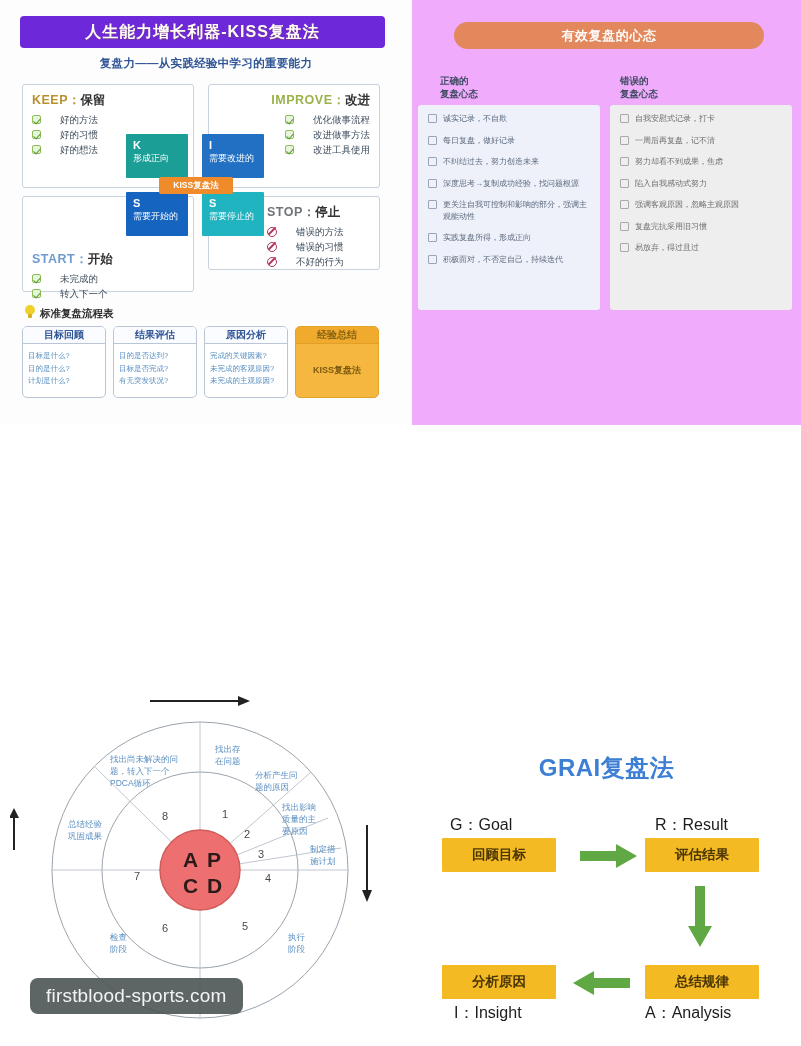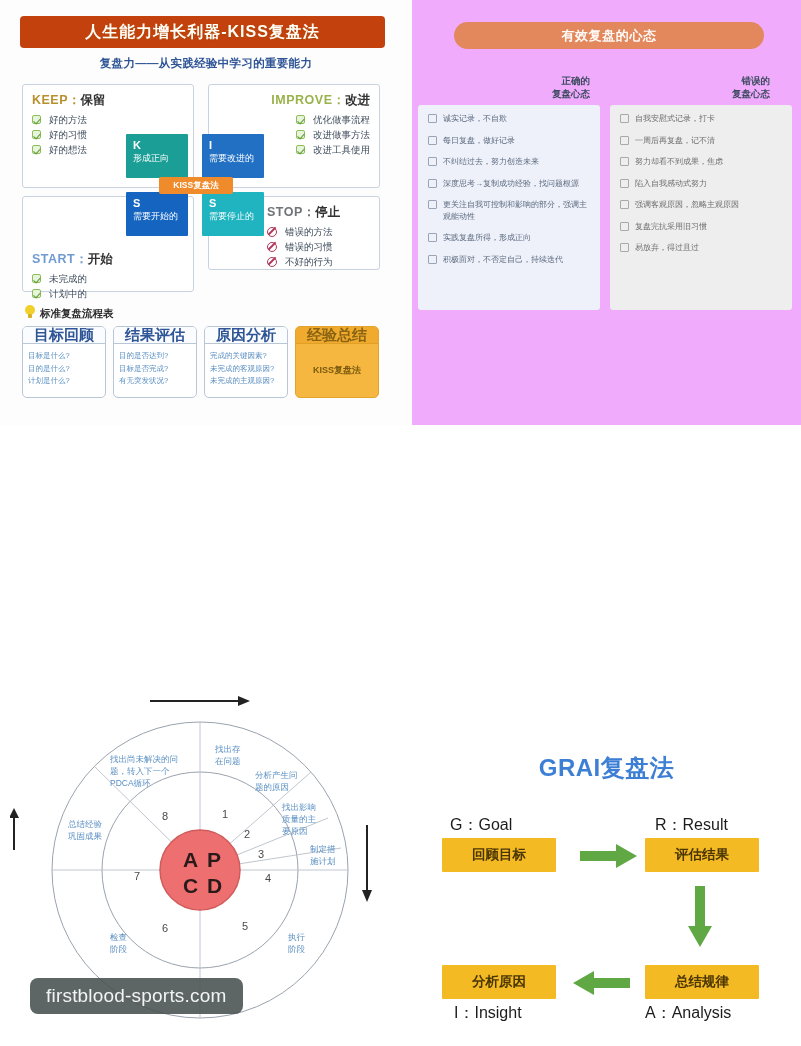--- a/index.html
+++ b/index.html
@@ -11,21 +11,21 @@
   }
   #page { position: relative; width: 801px; height: 1046px; background:#fff; }
 
   
   #kiss-panel {
     position: absolute; left: 0px; top: 0px; width: 412px; height: 425px;
     background: #fdfdfd;
   }
   #kiss-title-banner {
     position: absolute; left: 20px; top: 16px; width: 365px; height: 32px;
-    background: #c2410c; border-radius: 4px;
+    background: #6d28d9; border-radius: 4px;
     display: flex; align-items: center; justify-content: center;
   }
   #kiss-title-banner span {
     color: #fffdf5; font-size: 16px; font-weight: bold; letter-spacing: 1px;
     text-shadow: 0 1px 1px rgba(140,90,10,.35);
   }
   #kiss-subtitle {
     position: absolute; left: 0; top: 56px; width: 412px; text-align: center;
     color: #2f5596; font-size: 11.5px; font-weight: bold; letter-spacing:.3px;
   }
@@ -43,21 +43,21 @@
   #quad-keep .quad-head    { color: #b8912f; }
   #quad-start .quad-head   { color: #6f9bd1; margin-top: 47px; }
   #quad-improve .quad-head { color: #9ab34b; text-align: right; }
   #quad-stop .quad-head    { color: #6e7478; }
   #quad-keep .quad-head .cn, #quad-start .quad-head .cn { color:#333; }
   #quad-improve .quad-head .cn { color:#333; }
   #quad-stop .quad-head .cn { color:#333; }
 
   .quad ul { list-style: none; padding: 1px 9px; }
   .quad li { font-size: 9.5px; color: #3c4a5a; line-height: 15px;
-             display: flex; align-items: center; gap: 8px; }
+             display: flex; align-items: center; gap: 19px; }
   #quad-improve ul { align-items: flex-end; }
   #quad-improve li { justify-content: flex-end; align-items: center; }
   .chk {
     display:inline-block; width: 9px; height: 9px; border-radius: 2px;
     background: #e9f4dd; border: 1px solid #8bbf5a; position: relative; flex:none;
   }
   .chk:after {
     content:""; position:absolute; left: 2px; top: 0.5px; width: 3px; height: 6px;
     border: solid #5f9c37; border-width: 0 1.4px 1.4px 0; transform: rotate(42deg);
   }
@@ -95,21 +95,21 @@
     position:absolute; left:40px; top:307px; font-size:10.5px;
     font-weight:bold; color:#2b2b2b;
   }
   .flowcard {
     position:absolute; top:326px; width: 84px; height: 72px;
     border: 1px solid #b9c6d6; border-radius: 5px; background:#fff;
   }
   .flowcard .fc-head {
     height: 17px; border-bottom: 1px solid #b9c6d6;
     display:flex; align-items:center; justify-content:center;
-    font-size: 15px; font-weight:bold; color:#2f5596;
+    font-size: 10px; font-weight:bold; color:#2f5596;
     background:#fafcff; border-radius: 4px 4px 0 0;
   }
   .flowcard .fc-body { padding: 6px 5px; }
   .flowcard .fc-body div { font-size: 7.5px; color:#5a8fc2; line-height: 12.5px; }
   #flow-1 { left: 22px; }
   #flow-2 { left: 113px; }
   #flow-3 { left: 204px; }
   #flow-4 {
     left: 295px; background:#f5b73f; border-color:#e4a32c;
   }
@@ -121,21 +121,21 @@
   #mind-panel {
     position:absolute; left: 412px; top: 0px; width: 389px; height: 425px; background:#f0abfc;
   }
   #mind-banner {
     position:absolute; left: 42px; top: 22px; width: 310px; height: 27px;
     background:#e2885c; border-radius: 14px;
     display:flex; align-items:center; justify-content:center;
   }
   #mind-banner span { color:#fffaf7; font-size:13px; font-weight:bold; letter-spacing:.6px; }
   .mind-col-head {
-    position:absolute; text-align:right; font-size: 9.5px; font-weight:bold;
+    position:absolute; text-align:left; font-size: 9.5px; font-weight:bold;
     color:#3b4a5e; line-height: 13px; top: 74px; width: 150px;
   }
   #mind-head-left { left: 28px; }
   #mind-head-right { left: 208px; }
   .mind-col {
     position:absolute; top: 105px; width: 182px; height: 205px; border-radius: 3px;
     padding: 8px 10px;
   }
   #mind-col-left  { left: 6px;   background:#eef1f9; }
   #mind-col-right { left: 198px; background:#eeeeee; }
@@ -262,21 +262,21 @@
       <div class="quad-head">
         <span class="en">START</span><span style="color:#6f9bd1">：</span><span class="cn">开始</span>
       </div>
       <ul>
         <li>
             <span class="chk"></span>
             <span>未完成的</span>
           </li>
         <li>
             <span class="chk"></span>
-            <span>计划中的</span>
+            <span>转入下一个</span>
           </li>
       </ul>
     </div>
 
     <div class="quad" id="quad-stop">
       <div class="quad-head" style="padding-left:58px">
         <span class="en">STOP</span><span style="color:#6e7478">：</span><span class="cn">停止</span>
       </div>
       <ul style="padding-left:58px">
         <li>

